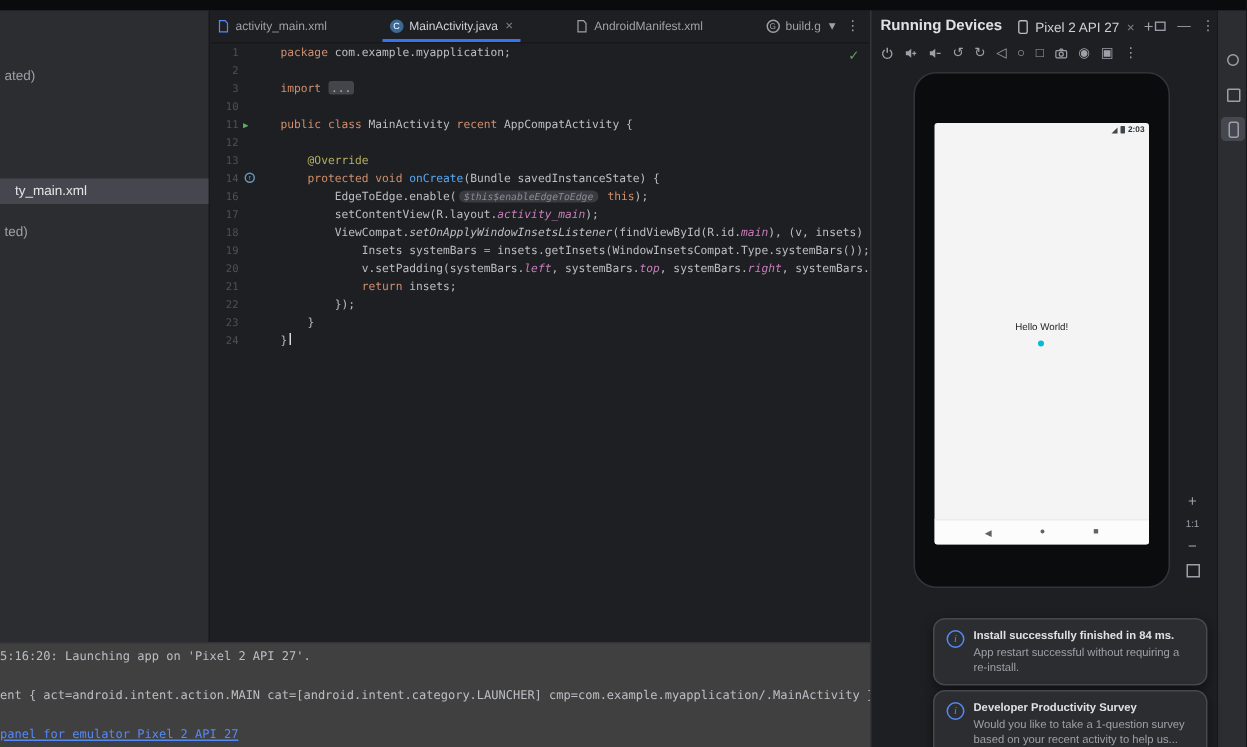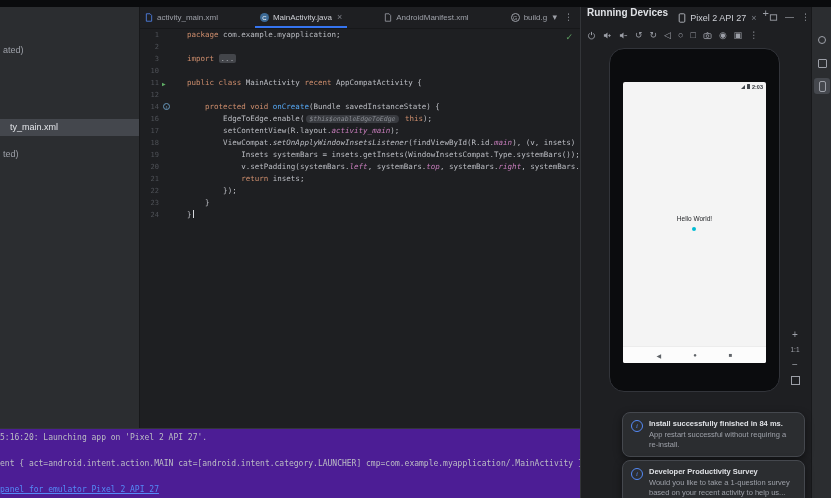--- a/index.html
+++ b/index.html
@@ -33,27 +33,27 @@
   .t-mdecl{color:#56a8f5;}
   .t-field{color:#c77dbb;font-style:italic;}
   .t-static{font-style:italic;}
   .t-def{color:#bcbec4;}
   .t-fold{background:#43454a;border-radius:2px;padding:0 2px;color:#a9abb0;}
   .t-inlay{background:#393b40;border-radius:4px;padding:0 3px;margin:0 2px;color:#8a8d93;font-size:6.5px;font-style:italic;}
   .caret{display:inline-block;width:1px;height:8px;background:#d6d8dd;margin-left:1px;vertical-align:-1px;}
   .inspect{position:absolute;right:7px;top:3px;color:#5c9e60;font-size:9px;}
 
   
-  .console{position:absolute;left:0;top:428px;width:580px;height:70px;background:#4c1d95;border-top:1px solid #333539;padding-top:2px;box-sizing:border-box;font-family:"DejaVu Sans Mono",monospace;font-size:8px;color:#bcbec4;overflow:hidden;}
+  .console{position:absolute;left:0;top:428px;width:580px;height:70px;background:#404040;border-top:1px solid #333539;padding-top:2px;box-sizing:border-box;font-family:"DejaVu Sans Mono",monospace;font-size:8px;color:#bcbec4;overflow:hidden;}
   .con-line{height:13px;line-height:13px;white-space:pre;overflow:hidden;}
   .con-link{color:#548af7;text-decoration:underline;}
 
   
   .run-panel{position:absolute;left:580px;top:7px;width:231px;height:491px;background:#1e1f22;border-left:1px solid #333539;box-sizing:border-box;}
-  .rd-header{display:flex;height:21px;padding:0 6px;}
+  .rd-header{display:flex;align-items:center;height:21px;padding:0 6px;}
   .rd-title{font-size:10px;font-weight:700;color:#dfe1e5;white-space:nowrap;}
   .rd-tab{display:flex;align-items:center;gap:4px;font-size:9px;color:#ced0d6;margin-left:10px;white-space:nowrap;}
   .rd-plus{color:#9da0a8;font-size:11px;margin-left:6px;}
   .rd-icons{margin-left:auto;display:flex;gap:7px;align-items:center;color:#9da0a8;font-size:9px;}
   .rd-toolbar{display:flex;align-items:center;gap:7px;height:15px;padding:0 6px;color:#9da0a8;font-size:9px;}
   .icon{display:inline-flex;align-items:center;justify-content:center;line-height:1;}
 
   .device{position:absolute;left:28px;top:41px;width:171px;height:344px;background:#0b0c0e;border:1px solid #32343a;border-radius:15px;box-sizing:border-box;}
   .screen{position:absolute;left:13px;right:13px;top:33px;bottom:28px;background:#f4f4f4;border-radius:2px;overflow:hidden;}
   .statusbar{display:flex;justify-content:flex-end;align-items:center;gap:2px;height:9px;padding:0 3px;}
@@ -159,20 +159,25 @@
             <span class="ln">11</span>
             <span class="gmark">
               <span class="runicon">▶</span>
             </span>
             <span class="codeline"><span class="t-kw">public</span><span class="t-def"> </span><span class="t-kw">class</span><span class="t-def"> MainActivity </span><span class="t-kw">recent</span><span class="t-def"> AppCompatActivity {</span></span>
           </div>
           <div class="code-row">
             <span class="ln">12</span>
             <span class="gmark"></span>
             <span class="codeline"></span>
+          </div>
+          <div class="code-row">
+            <span class="ln">13</span>
+            <span class="gmark"></span>
+            <span class="codeline"><span class="t-def">    </span><span class="t-ann">@Override</span></span>
           </div>
           <div class="code-row">
             <span class="ln">14</span>
             <span class="gmark">
               <span class="ovricon">↑</span>
             </span>
             <span class="codeline"><span class="t-def">    </span><span class="t-kw">protected</span><span class="t-def"> </span><span class="t-kw">void</span><span class="t-def"> </span><span class="t-mdecl">onCreate</span><span class="t-def">(Bundle savedInstanceState) {</span></span>
           </div>
           <div class="code-row">
             <span class="ln">16</span>

